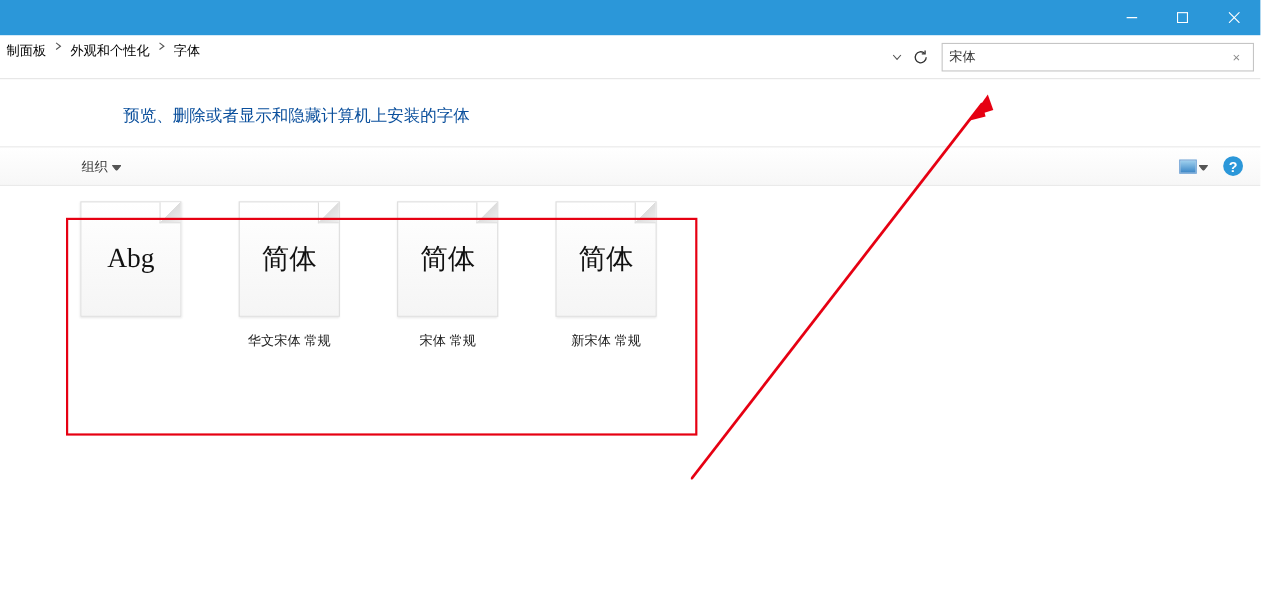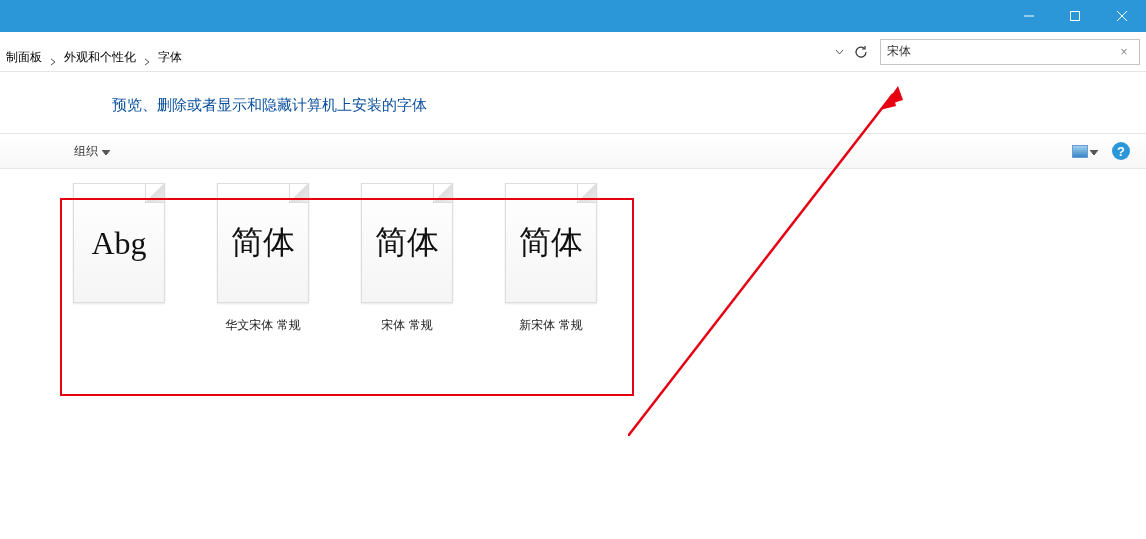--- a/index.html
+++ b/index.html
@@ -33,21 +33,21 @@
     .addressbar-row {
       height: 40px;
       border-bottom: 1px solid #e5e5e5;
       display: flex;
       align-items: center;
       padding: 0 6px 0 0;
     }
     .breadcrumb {
       flex: 1;
       display: flex;
-      align-items: flex-end;
+      align-items: flex-start;
       height: 28px;
       padding-left: 2px;
       font-size: 12px;
       color: #000;
     }
     .breadcrumb .crumb { padding: 0 4px; cursor: pointer; }
     .breadcrumb .sep {
       width: 14px;
       display: flex;
       align-items: center;
@@ -62,21 +62,21 @@
       margin-left: 4px;
     }
     .addr-drop, .addr-refresh {
       width: 22px; height: 22px;
       display: flex; align-items: center; justify-content: center;
       cursor: pointer;
     }
     .addr-drop svg { width: 9px; height: 6px; stroke: #555; fill: none; }
     .addr-refresh svg { width: 14px; height: 14px; stroke: #333; fill: none; }
     .searchbox {
-      width: 260px;
+      width: 284px;
       height: 26px;
       border: 1px solid #c5c5c5;
       margin-left: 8px;
       display: flex;
       align-items: center;
       padding: 0 6px;
       position: relative;
     }
     .searchbox input {
       flex: 1;
@@ -148,26 +148,26 @@
       pointer-events: none;
     }
     .font-item {
       width: 106px;
       display: flex;
       flex-direction: column;
       align-items: center;
       cursor: pointer;
     }
     .font-preview {
-      width: 92px; height: 120px;
+      width: 92px; height: 105px;
       background: linear-gradient(#fff,#f5f5f5);
       border: 1px solid #ddd;
       position: relative;
       display: flex; align-items: center; justify-content: center;
-      font-size: 32px;
+      font-size: 25px;
       font-family: serif;
       color: #111;
       box-shadow: 0 1px 2px rgba(0,0,0,0.1);
     }
     .font-preview::before {
       content: "";
       position: absolute;
       top: 0; right: 0;
       width: 18px; height: 18px;
       background: linear-gradient(135deg,#fff 0%, #fff 48%, #ddd 50%, #eee 100%);

